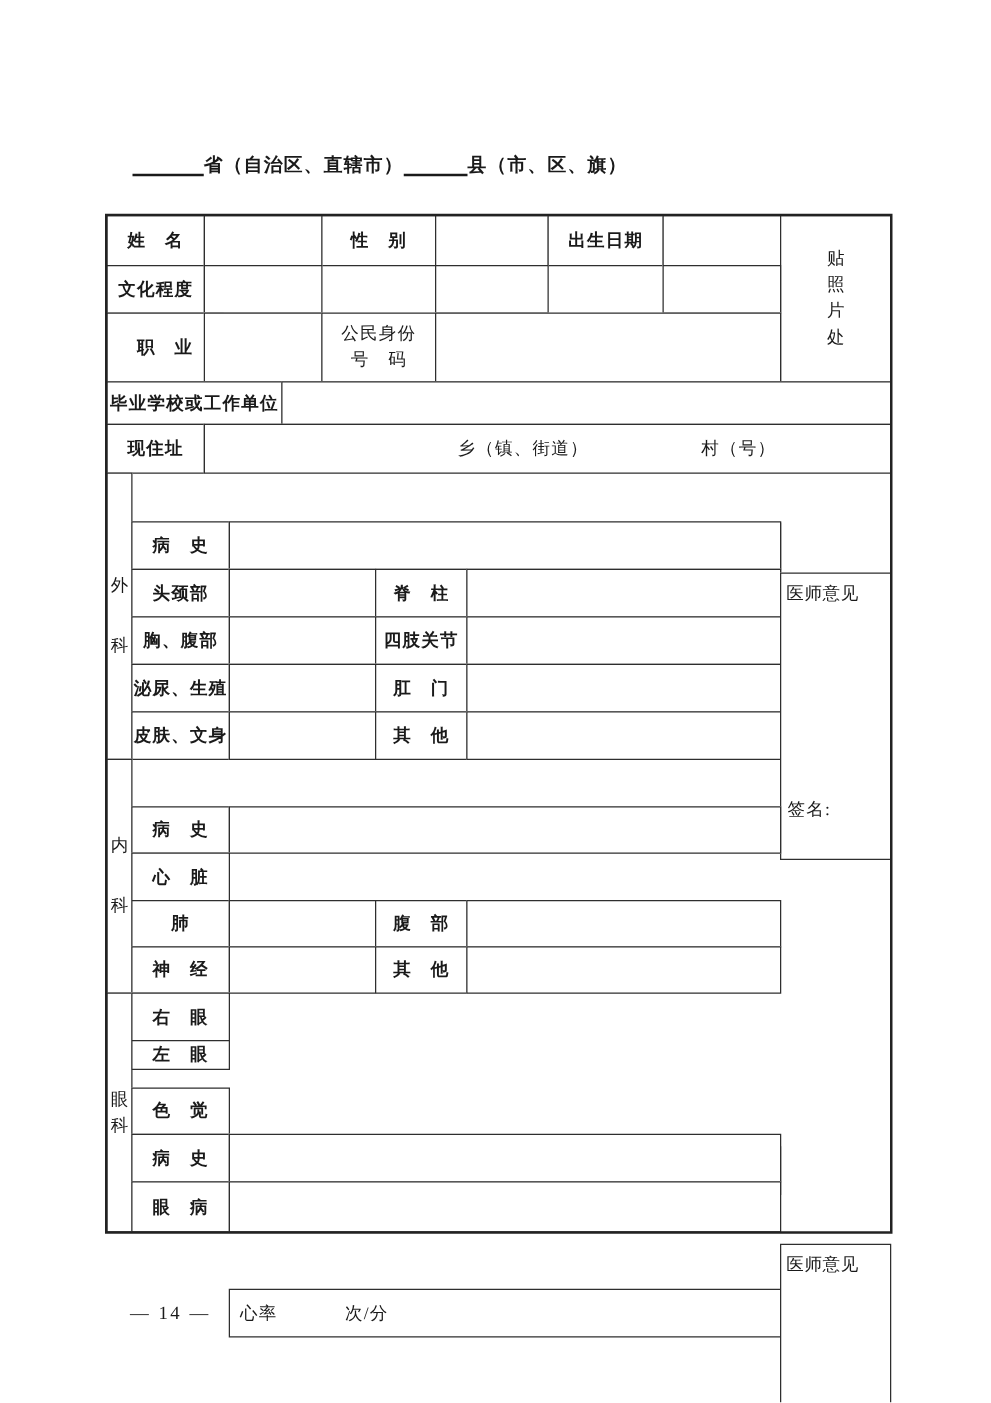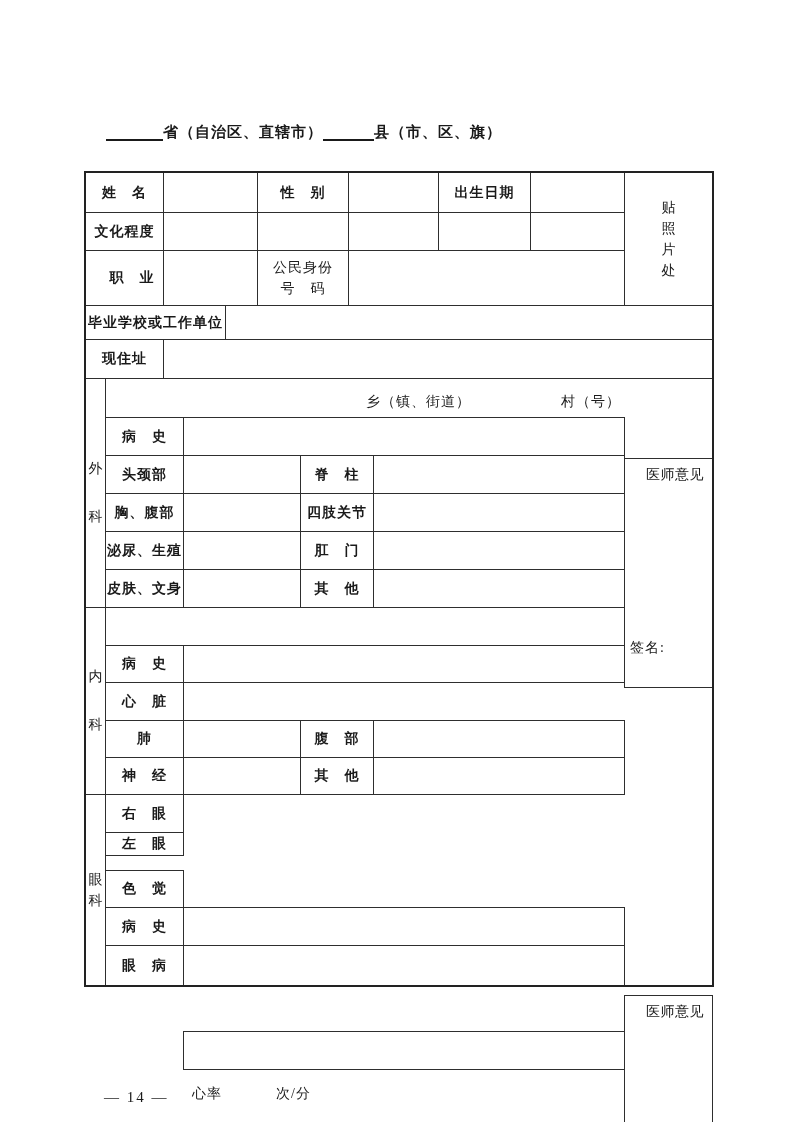--- a/index.html
+++ b/index.html
@@ -14,30 +14,30 @@
   }
   .blank-line{display:inline-block;border-bottom:2px solid #1a1a1a;height:15px;}
   .frame{position:absolute;border:2px solid #222;box-sizing:border-box;pointer-events:none;}
   .cell{
     position:absolute;box-sizing:border-box;border:1px solid #2e2e2e;background:#fff;
     font-size:14px;letter-spacing:1px;
   }
   .center{display:flex;align-items:center;justify-content:center;text-align:center;font-weight:bold;}
   .col2{display:flex;flex-direction:column;align-items:center;justify-content:center;line-height:21px;}
   .rel{position:relative;}
-  .inline-span{position:absolute;top:50%;transform:translateY(-50%);white-space:nowrap;margin-top:43px;}
+  .inline-span{position:absolute;top:50%;transform:translateY(-50%);white-space:nowrap;}
   .section-cell{display:flex;flex-direction:column;align-items:center;justify-content:center;letter-spacing:0;}
   .gap-wide{gap:30px;}
   .gap-narrow{gap:3px;}
   .doc-col{position:relative;}
-  .doc-title{position:absolute;top:7px;left:21px;white-space:nowrap;letter-spacing:0.5px;}
+  .doc-title{position:absolute;top:7px;left:4px;white-space:nowrap;letter-spacing:0.5px;}
   .doc-sign{position:absolute;left:5px;white-space:nowrap;}
   .photo-cell{display:flex;align-items:center;justify-content:center;}
   .photo-text{width:16px;line-height:21px;word-break:break-all;text-align:center;letter-spacing:0;}
-  .page-number{position:absolute;left:104px;top:1043px;font-size:15px;letter-spacing:2px;white-space:nowrap;margin-top:46px;}
+  .page-number{position:absolute;left:104px;top:1043px;font-size:15px;letter-spacing:2px;white-space:nowrap;}
 </style>
 </head>
 <body>
 
 <div class="page">
 
   <div class="form-title">
     <span class="blank-line" style="width:57px"></span>
       <span>省（自治区、直辖市）</span>
       <span class="blank-line" style="width:51px"></span>

